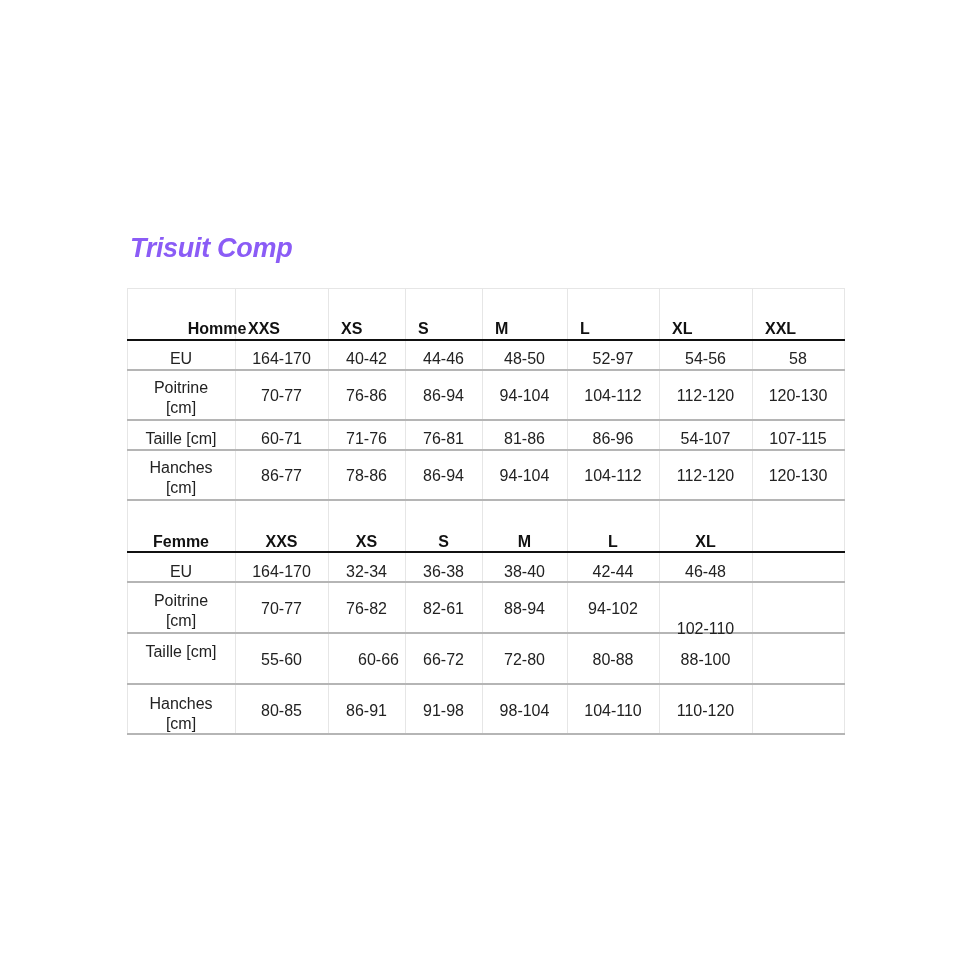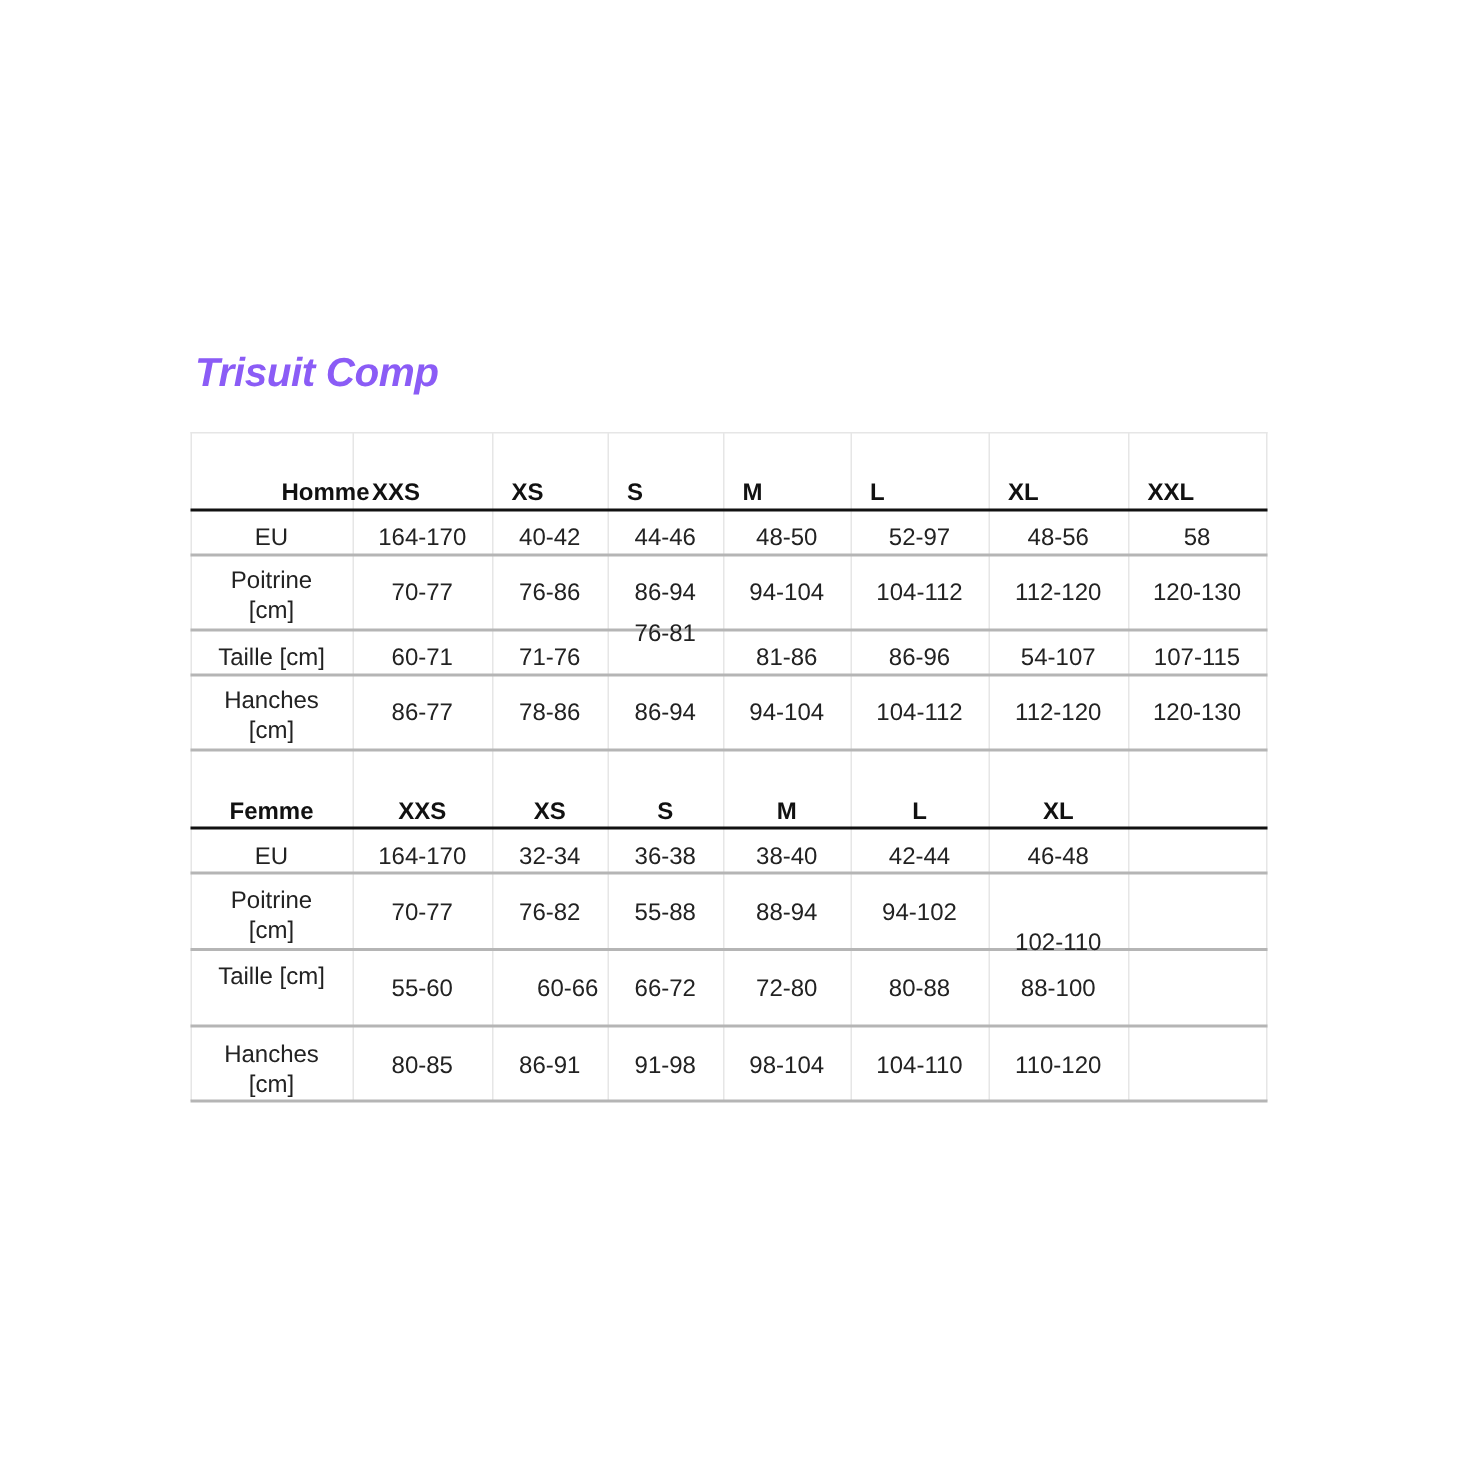--- a/index.html
+++ b/index.html
@@ -52,39 +52,39 @@
   <div class="hcell" style="left:453px;top:32px;">L</div>
   <div class="hcell" style="left:545px;top:32px;">XL</div>
   <div class="hcell" style="left:638px;top:32px;">XXL</div>
 
   <div class="cell" style="left:0;width:108px;top:60px;height:22px;">EU</div>
   <div class="cell" style="left:108px;width:93px;top:60px;height:22px;">164-170</div>
   <div class="cell" style="left:201px;width:77px;top:60px;height:22px;">40-42</div>
   <div class="cell" style="left:278px;width:77px;top:60px;height:22px;">44-46</div>
   <div class="cell" style="left:355px;width:85px;top:60px;height:22px;">48-50</div>
   <div class="cell" style="left:440px;width:92px;top:60px;height:22px;">52-97</div>
-  <div class="cell" style="left:532px;width:93px;top:60px;height:22px;">48-56</div>
+  <div class="cell" style="left:532px;width:93px;top:60px;height:22px;">54-56</div>
   <div class="cell" style="left:625px;width:92px;top:60px;height:22px;">58</div>
 
   <div class="cell" style="left:0;width:108px;top:88px;height:44px;flex-direction:column;">
     <span class="lbl">Poitrine</span>
     <span class="lbl">[cm]</span>
   </div>
   <div class="cell" style="left:108px;width:93px;top:97px;height:22px;">70-77</div>
   <div class="cell" style="left:201px;width:77px;top:97px;height:22px;">76-86</div>
   <div class="cell" style="left:278px;width:77px;top:97px;height:22px;">86-94</div>
   <div class="cell" style="left:355px;width:85px;top:97px;height:22px;">94-104</div>
   <div class="cell" style="left:440px;width:92px;top:97px;height:22px;">104-112</div>
   <div class="cell" style="left:532px;width:93px;top:97px;height:22px;">112-120</div>
   <div class="cell" style="left:625px;width:92px;top:97px;height:22px;">120-130</div>
 
   <div class="cell" style="left:0;width:108px;top:140px;height:22px;">Taille [cm]</div>
   <div class="cell" style="left:108px;width:93px;top:140px;height:22px;">60-71</div>
   <div class="cell" style="left:201px;width:77px;top:140px;height:22px;">71-76</div>
-  <div class="cell" style="left:278px;width:77px;top:124px;height:22px;">76-81</div>
+  <div class="cell" style="left:278px;width:77px;top:140px;height:22px;">76-81</div>
   <div class="cell" style="left:355px;width:85px;top:140px;height:22px;">81-86</div>
   <div class="cell" style="left:440px;width:92px;top:140px;height:22px;">86-96</div>
   <div class="cell" style="left:532px;width:93px;top:140px;height:22px;">54-107</div>
   <div class="cell" style="left:625px;width:92px;top:140px;height:22px;">107-115</div>
 
   <div class="cell" style="left:0;width:108px;top:168px;height:44px;flex-direction:column;">
     <span class="lbl">Hanches</span>
     <span class="lbl">[cm]</span>
   </div>
   <div class="cell" style="left:108px;width:93px;top:177px;height:22px;">86-77</div>
@@ -110,21 +110,21 @@
   <div class="cell" style="left:355px;width:85px;top:273px;height:22px;">38-40</div>
   <div class="cell" style="left:440px;width:92px;top:273px;height:22px;">42-44</div>
   <div class="cell" style="left:532px;width:93px;top:273px;height:22px;">46-48</div>
 
   <div class="cell" style="left:0;width:108px;top:301px;height:44px;flex-direction:column;">
     <span class="lbl">Poitrine</span>
     <span class="lbl">[cm]</span>
   </div>
   <div class="cell" style="left:108px;width:93px;top:310px;height:22px;">70-77</div>
   <div class="cell" style="left:201px;width:77px;top:310px;height:22px;">76-82</div>
-  <div class="cell" style="left:278px;width:77px;top:310px;height:22px;">55-88</div>
+  <div class="cell" style="left:278px;width:77px;top:310px;height:22px;">82-61</div>
   <div class="cell" style="left:355px;width:85px;top:310px;height:22px;">88-94</div>
   <div class="cell" style="left:440px;width:92px;top:310px;height:22px;">94-102</div>
   <div class="cell" style="left:532px;width:93px;top:310px;height:22px;margin-top:20px;">102-110</div>
 
   <div class="cell" style="left:0;width:108px;top:353px;height:22px;">Taille [cm]</div>
   <div class="cell" style="left:108px;width:93px;top:361px;height:22px;">55-60</div>
   <div class="cell" style="left:201px;width:77px;top:361px;height:22px;padding-left:12px;">60-66</div>
   <div class="cell" style="left:278px;width:77px;top:361px;height:22px;">66-72</div>
   <div class="cell" style="left:355px;width:85px;top:361px;height:22px;">72-80</div>
   <div class="cell" style="left:440px;width:92px;top:361px;height:22px;">80-88</div>

